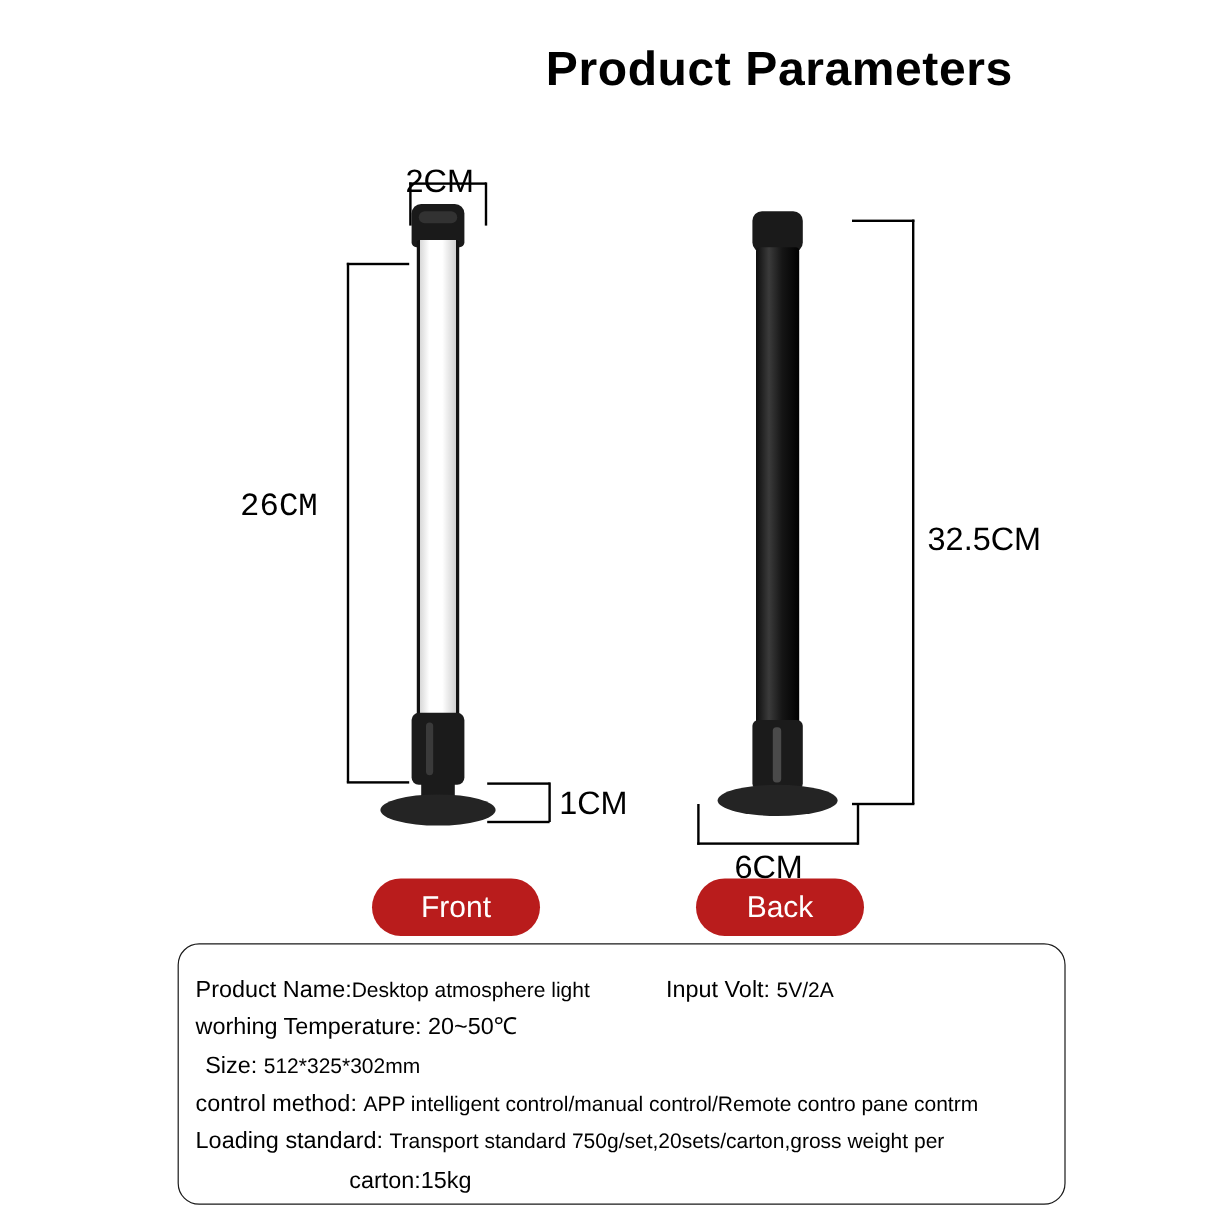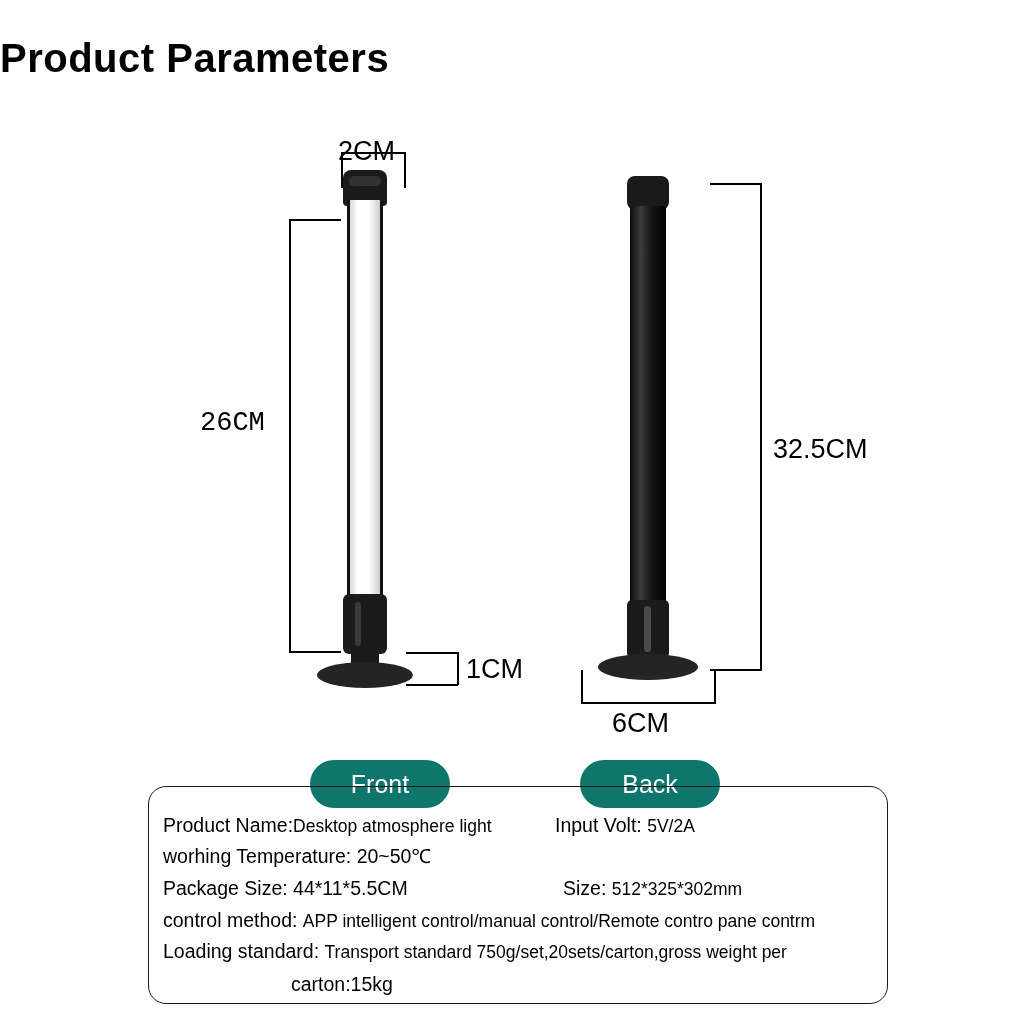--- a/index.html
+++ b/index.html
@@ -15,21 +15,21 @@
     color: #000000;
     overflow: hidden;
   }
 
   
   #page-title {
     position: absolute;
     top: 36px;
     left: 0;
     width: 844px;
-    text-align: left;
+    text-align: right;
     font-size: 40px;
     font-weight: bold;
     letter-spacing: 0.5px;
   }
 
   
   .dim-label {
     position: absolute;
     font-size: 27px;
     color: #000;
@@ -180,27 +180,26 @@
     height: 26px;
     background: #242424;
     border-radius: 50%;
   }
 
   
   .view-pill {
     position: absolute;
     height: 48px;
     border-radius: 24px;
-    background: #0f766e;
+    background: #b91c1c;
     color: #fff;
     font-size: 25px;
     display: flex;
     align-items: center;
     justify-content: center;
-    margin-top: 28px;
   }
   #pill-front { left: 310px; top: 732px; width: 140px; }
   #pill-back  { left: 580px; top: 732px; width: 140px; }
 
   
   #spec-box {
     position: absolute;
     left: 148px;
     top: 786px;
     width: 740px;
@@ -286,24 +285,20 @@
   </div>
 
   <div class="spec-row">
     <div class="spec-left">
       <span class="spec-key">worhing Temperature:</span>
       <span class="spec-key">20~50℃</span>
     </div>
   </div>
 
   <div class="spec-row">
-    <div class="spec-left">
-      <span class="spec-key">Package Size:</span>
-      <span class="spec-key">44*11*5.5CM</span>
-    </div>
     <div class="spec-right" style="padding-left:8px;">
       <span class="spec-key">Size:</span>
       <span class="spec-val">512*325*302mm</span>
     </div>
   </div>
 
   <div id="spec-wide">
     <span class="spec-key">control method:</span>
     <span class="spec-val">APP intelligent control/manual control/Remote contro pane contrm</span>
   </div>

